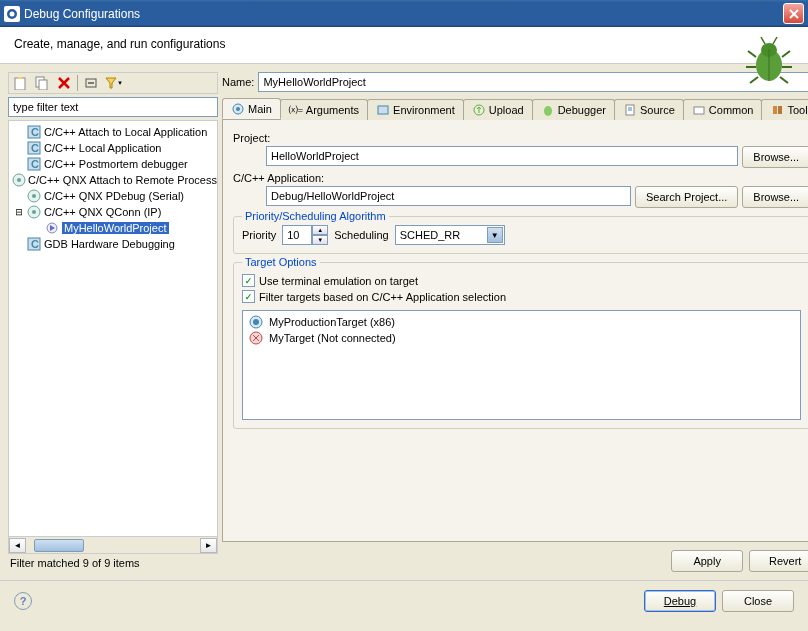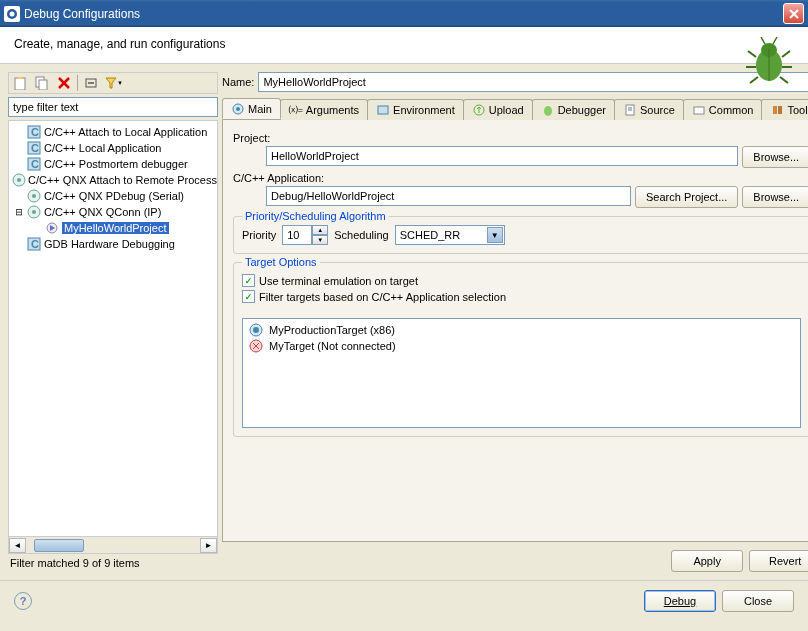--- a/index.html
+++ b/index.html
@@ -63,21 +63,21 @@
 .spinner-input { width: 30px; height: 20px; border: 1px solid #7f9db9; padding: 2px 4px; text-align: left; }
 .spinner-btns { display: flex; flex-direction: column; }
 .spinner-btn { width: 16px; height: 10px; background: linear-gradient(#fefefe,#dde); border: 1px solid #7f9db9; font-size: 6px; display: flex; align-items: center; justify-content: center; cursor: pointer; }
 
 .select { height: 20px; border: 1px solid #7f9db9; background: white; display: flex; align-items: center; padding: 0 4px; position: relative; }
 .select-arrow { position: absolute; right: 1px; top: 1px; width: 16px; height: 16px; background: linear-gradient(#d0e0f0,#a0c0e0); border: 1px solid #7f9db9; display: flex; align-items: center; justify-content: center; font-size: 8px; }
 
 .checkbox-row { display: flex; align-items: center; gap: 4px; margin: 3px 0; }
 .checkbox { width: 13px; height: 13px; border: 1px solid #7f9db9; background: white; display: flex; align-items: center; justify-content: center; font-size: 9px; color: #21a121; font-weight: bold; }
 
-.target-list { border: 1px solid #7f9db9; background: white; height: 110px; padding: 3px; margin-top: 12px; }
+.target-list { border: 1px solid #7f9db9; background: white; height: 110px; padding: 3px; margin-top: 4px; }
 .target-row { display: flex; }
 .target-item { display: flex; align-items: center; height: 16px; gap: 3px; padding: 1px 2px; }
 .target-btns { display: flex; flex-direction: column; gap: 4px; width: 120px; margin-left: 6px; }
 .target-btns .btn { justify-content: center; font-size: 11px; }
 
 .footer-apply { display: flex; justify-content: flex-end; gap: 6px; padding: 8px 0 0; }
 
 .dialog-footer { height: 40px; border-top: 1px solid #ccc; display: flex; align-items: center; padding: 0 14px; }
 .help-icon { width: 18px; height: 18px; border: 1px solid #7f9db9; border-radius: 50%; color: #6080c0; display: flex; align-items: center; justify-content: center; font-weight: bold; cursor: pointer; }
 .dialog-footer-btns { margin-left: auto; display: flex; gap: 6px; }

